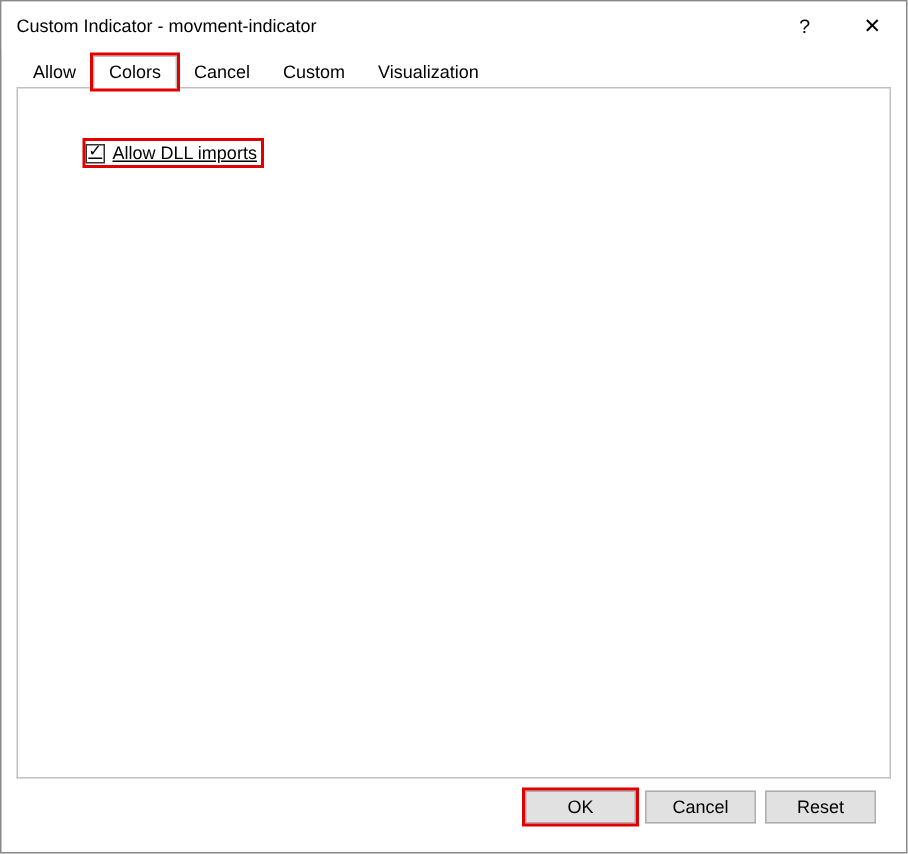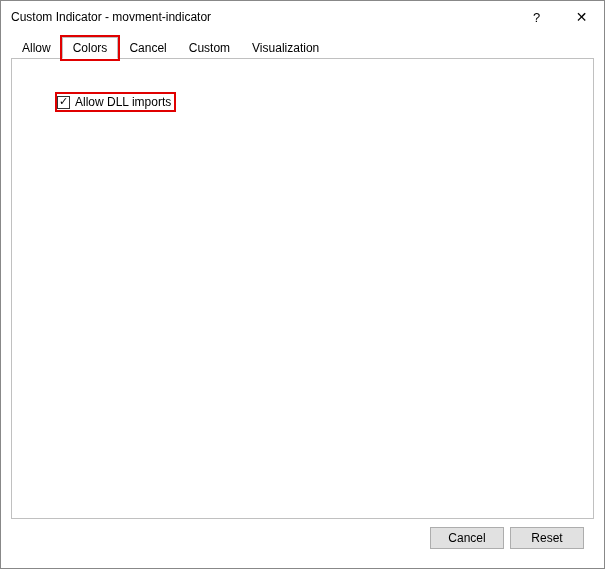--- a/index.html
+++ b/index.html
@@ -60,20 +60,21 @@
       border-top: none;
       height: 460px;
       padding: 34px 0 0 44px;
     }
     .opt {
       display: flex;
       align-items: center;
       margin-bottom: 3px;
       font-size: 12px;
       height: 18px;
+      text-decoration: underline;
     }
     .opt.hl {
       outline: 2px solid #e00000;
       outline-offset: -1px;
       padding: 2px 4px 2px 1px;
       width: fit-content;
     }
     .chk {
       width: 13px;
       height: 13px;
@@ -123,16 +124,17 @@
   </div>
 
   <div class="tab-pane">
     <div class="opt hl">
       <span class="chk checked"></span>
       <span>Allow DLL imports</span>
     </div>
   </div>
 
   <div class="button-row">
+    <div class="btn hl">OK</div>
     <div class="btn">Cancel</div>
     <div class="btn">Reset</div>
   </div>
 </div>
 
 </body></html>

